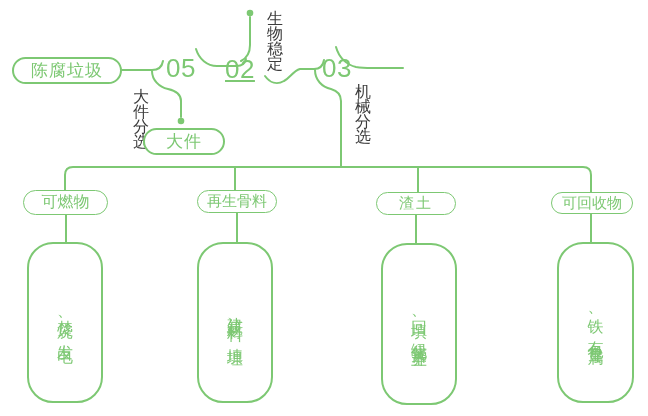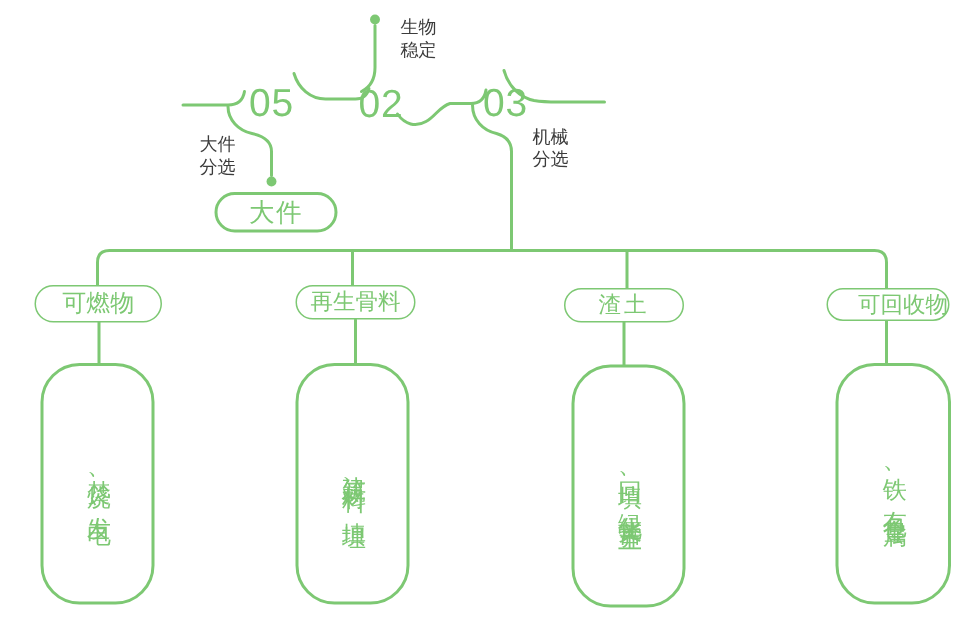--- a/index.html
+++ b/index.html
@@ -18,33 +18,33 @@
     position:absolute; display:flex; align-items:center; justify-content:center;
     border:2px solid var(--green); border-radius:16px; background:var(--bg);
     color:var(--green); white-space:nowrap;
   }
   .pill.source   { left:12px;  top:57px;  width:110px; height:27px; font-size:17px; letter-spacing:1px; }
   .pill.big-item { left:143px; top:128px; width:82px;  height:27px; font-size:17px; letter-spacing:1px; }
   .pill.cat      { border-width:1.8px; font-size:15px; }
   .pill.cat0 { left:23px;  top:190px; width:85px; height:25px; font-size:16px;text-align:center; }
   .pill.cat1 { left:197px; top:190px; width:80px; height:23px; }
   .pill.cat2 { left:376px; top:192px; width:80px; height:23px; letter-spacing:2px; }
-  .pill.cat3 { left:551px; top:192px; width:82px; height:22px;justify-content:flex-end; }
+  .pill.cat3 { left:551px; top:192px; width:82px; height:22px; }
 
   .stepnum {
     position:absolute; color:var(--green); font-size:26px; line-height:26px;
     letter-spacing:0.5px;
   }
   .stepnum.n01 { left:166px; top:55px; }
-  .stepnum.n02 { left:239px; top:56px; }
+  .stepnum.n02 { left:225px; top:56px;text-decoration:underline; }
   .stepnum.n03 { left:322px; top:55px; }
 
   .slabel {
     position:absolute; width:31px; color:var(--ink);
-    font-size:12px; line-height:15px; word-break:break-all;
+    font-size:16px; line-height:15px; word-break:break-all;
   }
   .slabel.l1 { left:133px; top:89px; }
   .slabel.l2 { left:267px; top:11px; }
   .slabel.l3 { left:355px; top:84px; }
 
   .obox {
     position:absolute; border:2px solid var(--green); border-radius:26px;
     background:var(--bg); display:flex; align-items:center; justify-content:center;
   }
   .obox.b0 { left:27px;  top:242px; width:76px; height:161px; }
@@ -83,20 +83,23 @@
     <path d="M65,190 V175 Q65,167 73,167 H583 Q591,167 591,175 V192"></path>
     <path d="M235,167 V190"></path>
     <path d="M418,167 V192"></path>
 
     <path d="M66,215 V242"></path>
     <path d="M237,213 V242"></path>
     <path d="M416,215 V243"></path>
     <path d="M591,214 V242"></path>
   </svg>
 
+  <div class="pill source">
+    <span>陈腐垃圾</span>
+  </div>
 
   <div class="stepnum n01">05</div>
   <div class="stepnum n02">02</div>
   <div class="stepnum n03">03</div>
 
   <div class="slabel l1">大件分选</div>
   <div class="slabel l2">生物稳定</div>
   <div class="slabel l3">机械分选</div>
 
   <div class="pill big-item">

